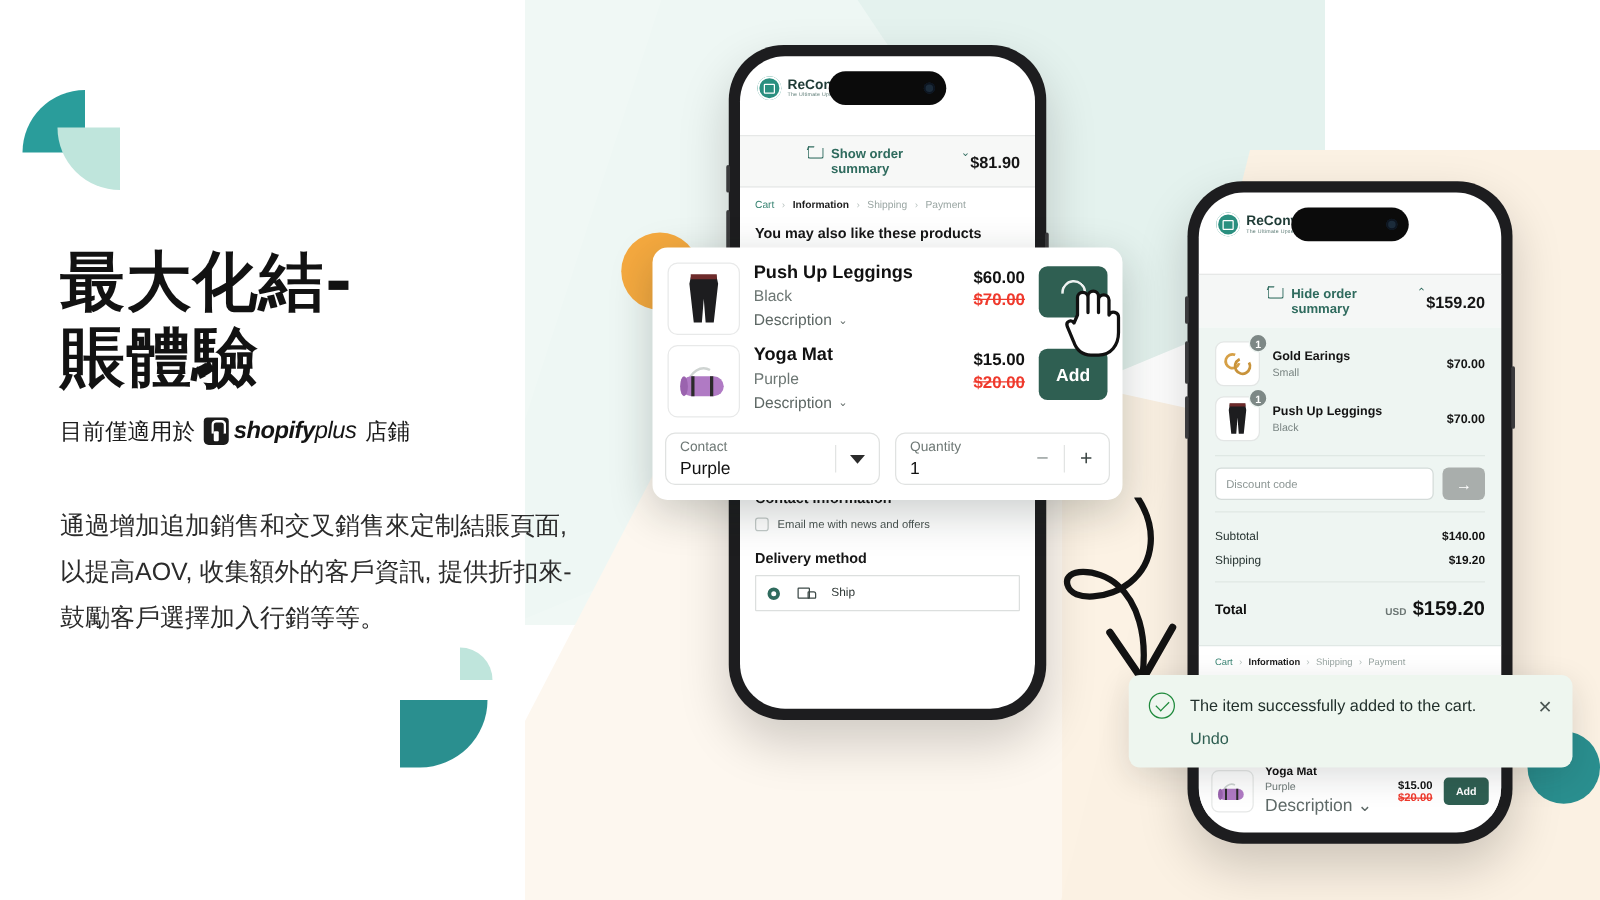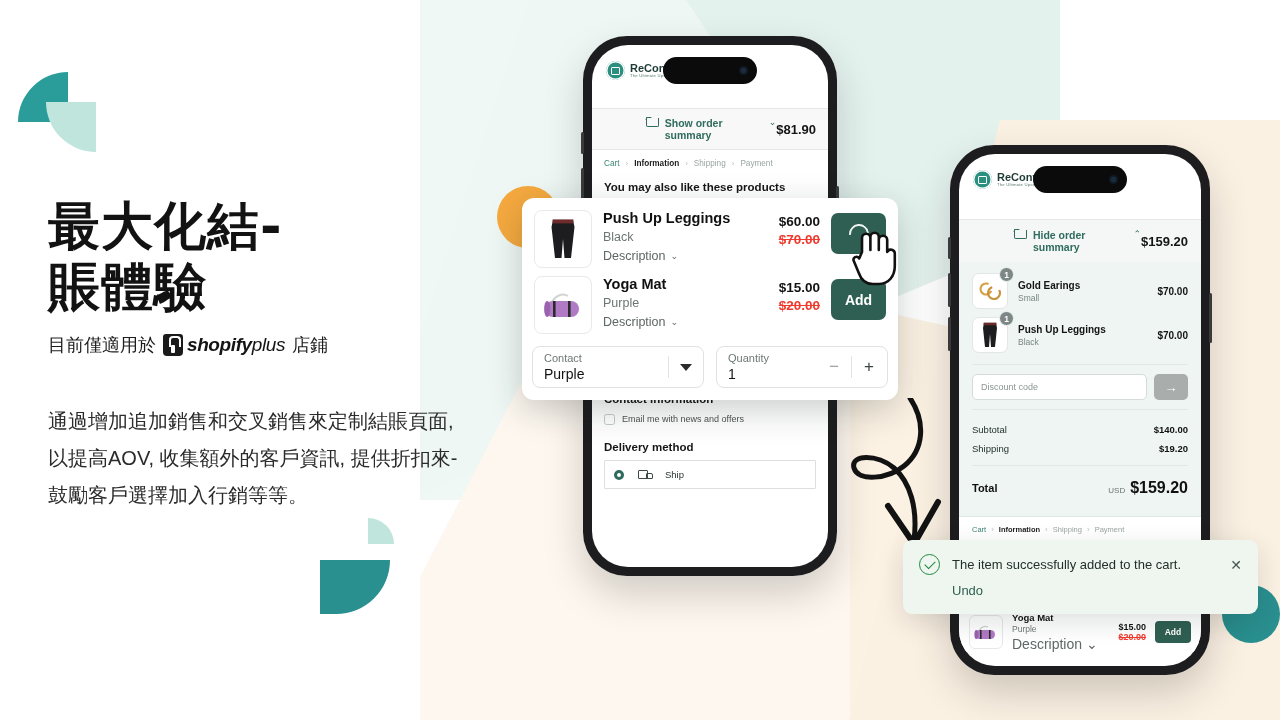--- a/index.html
+++ b/index.html
@@ -253,21 +253,21 @@
   .disc-btn {
     width: 34px; height: 26px; border-radius: 5px; background: #a9aeac; border: none;
     display:flex; align-items:center; justify-content:center; color:#fff; font-size: 13px; cursor:pointer;
   }
   .tot-rows { padding: 3px 13px 0; }
   .tot-row { display:flex; justify-content:space-between; padding: 4px 0; font-size: 9.5px; color: #253230; }
   .tot-row .v { font-weight: 700; color: #111; }
   .tot-grand { display:flex; justify-content:space-between; align-items: center; padding: 6px 13px 10px; }
   .tg-l { font-size: 11px; font-weight: 700; color: #111; }
   .tg-r { display:flex; align-items: baseline; gap: 5px; }
-  .tg-cur { font-size: 8px; font-weight: 400; color: #6c7674; }
+  .tg-cur { font-size: 8px; font-weight: 700; color: #6c7674; }
   .tg-amt { font-size: 16px; font-weight: 700; color: #111; }
   .bc2 { display:flex; align-items:center; gap:5px; padding: 8px 13px; border-top: 1px solid #e0e8e5; background:#fff; font-size: 7.5px; }
   .p2-bottom { background: #fff; padding: 6px 10px 0; }
   .p2-prod { display:flex; align-items:center; gap: 9px; border: 0; }
   .p2-thumb { width: 34px; height: 34px; border:1px solid #e6e8e7; border-radius:6px; display:flex;align-items:center;justify-content:center; overflow:hidden;}
   .p2-name { font-size: 9.5px; font-weight: 700; color: #121212; }
   .p2-sub { font-size: 8.5px; color: #6f7a78; margin-top:1px; }
   .p2-desc { font-size: 14px; color: #5f6a68; margin-top:2px; }
   .p2-prices { margin-left:auto; text-align:right; }
   .p2-p { font-size: 9px; font-weight:600; color:#121212; }

